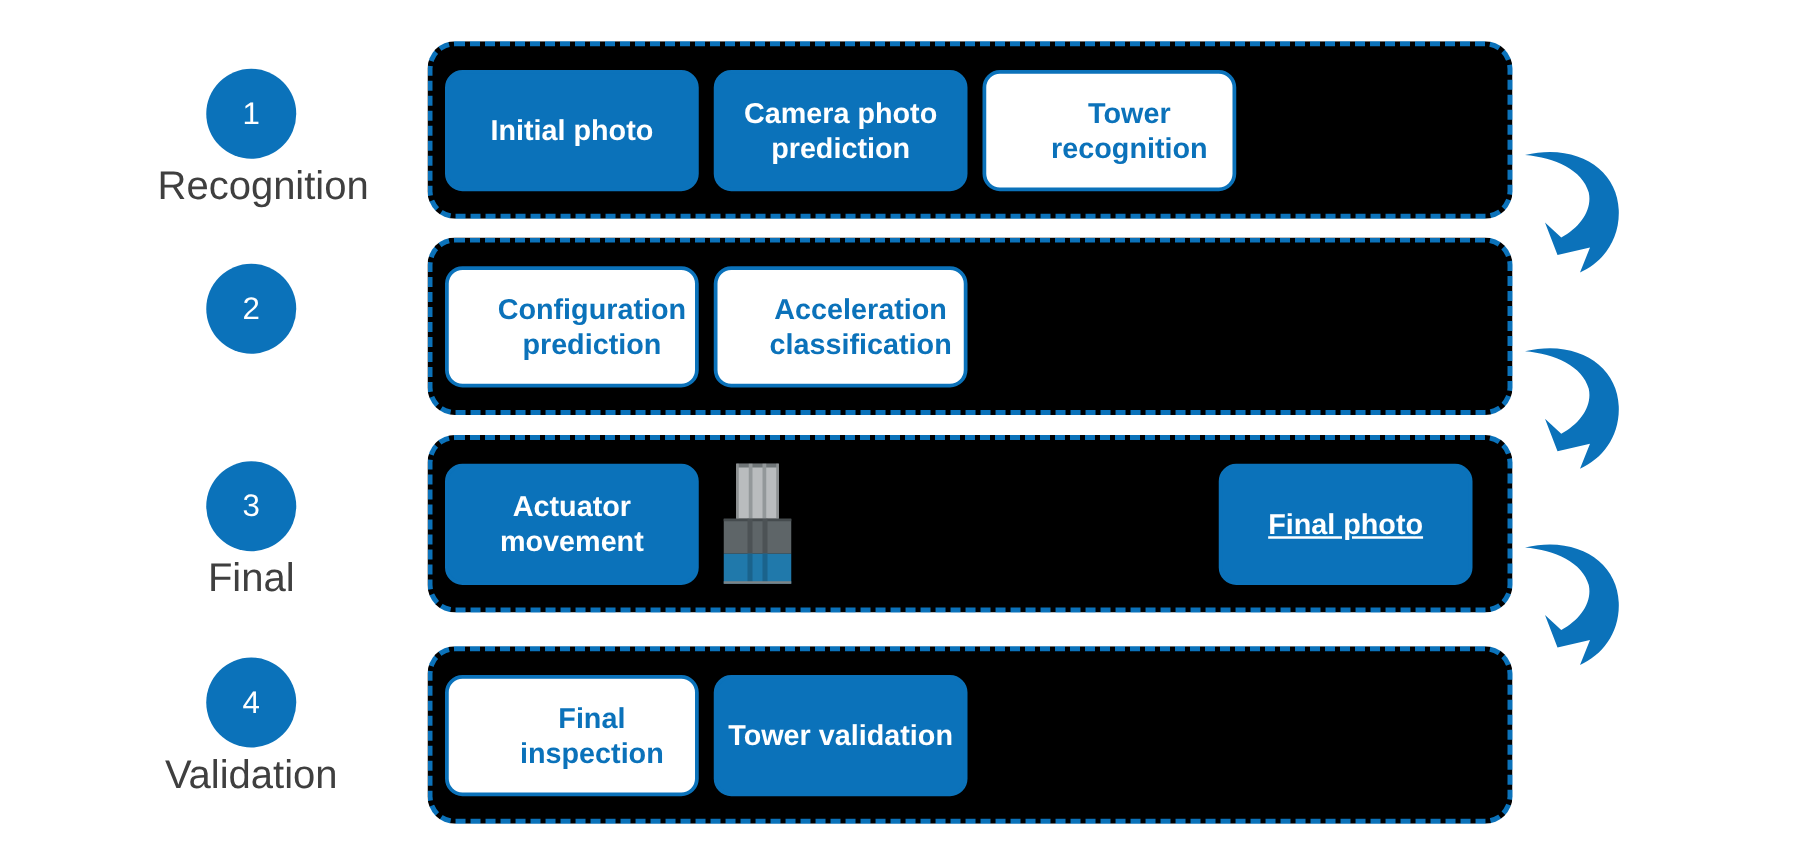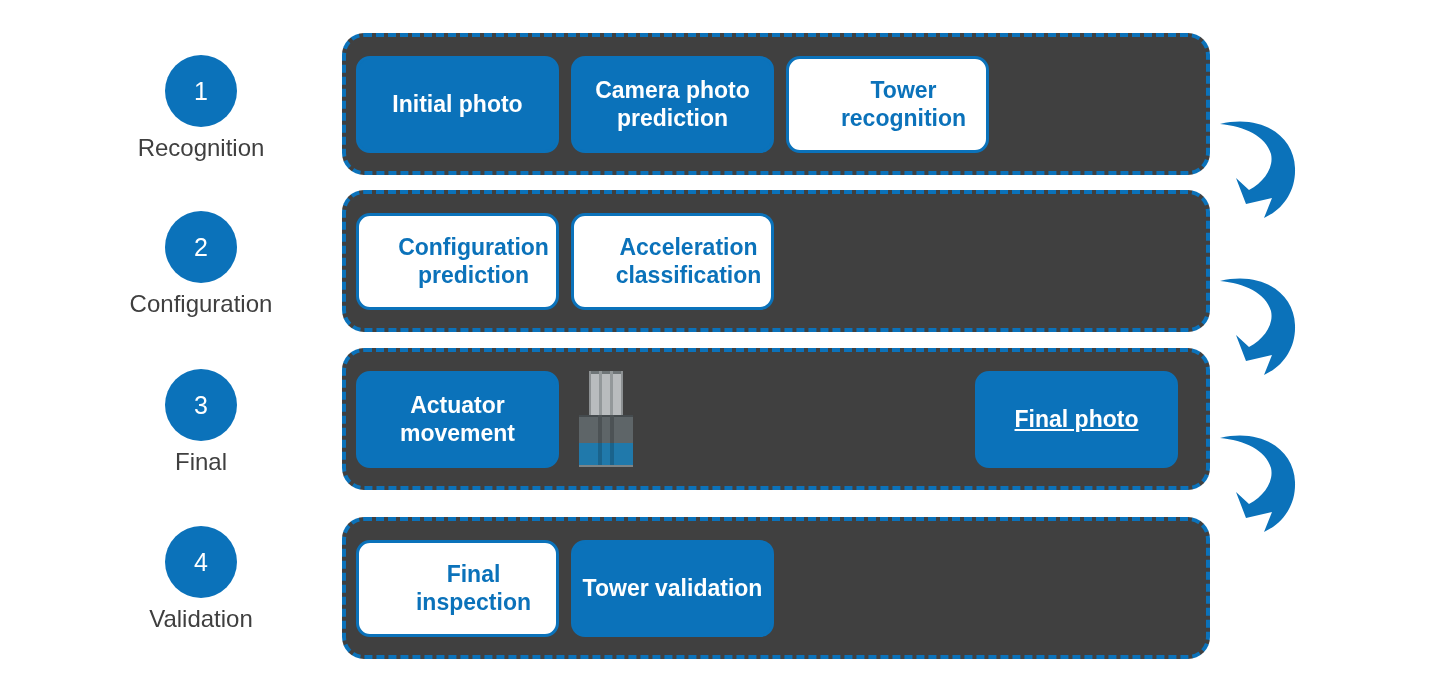--- a/index.html
+++ b/index.html
@@ -33,34 +33,34 @@
     background: #0b72ba;
     color: #ffffff;
     font-size: 25px;
     font-weight: 400;
     line-height: 72px;
     text-align: center;
     letter-spacing: 0.2px;
   }
   .stage-label {
     margin-top: 7px;
-    font-size: 24px;
+    font-size: 32px;
     color: #3f3f3f;
     font-weight: 400;
     line-height: 28px;
     white-space: nowrap;
   }
 
   
   .phase-band {
     position: absolute;
     box-sizing: border-box;
     border: 4px dashed #0b72ba;
     border-radius: 22px;
-    background: #404040;
+    background: #000000;
   }
   .phase-band-inner {
     position: absolute;
     left: 10px;
     top: 14px;
     right: 10px;
     bottom: 14px;
     display: flex;
     flex-direction: row;
     align-items: center;
@@ -130,21 +130,20 @@
   </div>
 
   <div class="flow-arrow" style="left:1216px; top:118px;">
     <svg viewBox="0 0 90 105" xmlns="http://www.w3.org/2000/svg" aria-hidden="true">
       <path d="M4 6 C46 -4 78 18 79 50 C80 74 66 92 48 100 L56 80 L30 86 L20 60 L33 72 C48 64 58 50 55 36 C50 18 28 8 4 6 Z" fill="#0b72ba"></path>
     </svg>
   </div>
 
   <div class="stage-marker" style="left:126px; top:211px;">
     <div class="stage-circle">2</div>
-    <div class="stage-label">Configuration</div>
   </div>
 
   <div class="phase-band" style="left:342px; top:190px; width:868px; height:142px;">
     <div class="phase-band-inner">
       <div class="task-box outline">Configuration prediction</div>
       <div class="task-box outline">Acceleration classification</div>
     </div>
   </div>
 
   <div class="flow-arrow" style="left:1216px; top:275px;">

